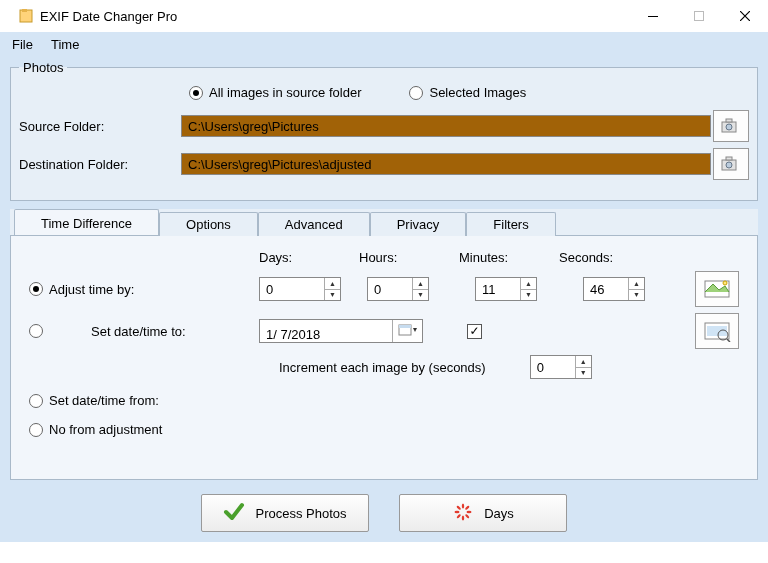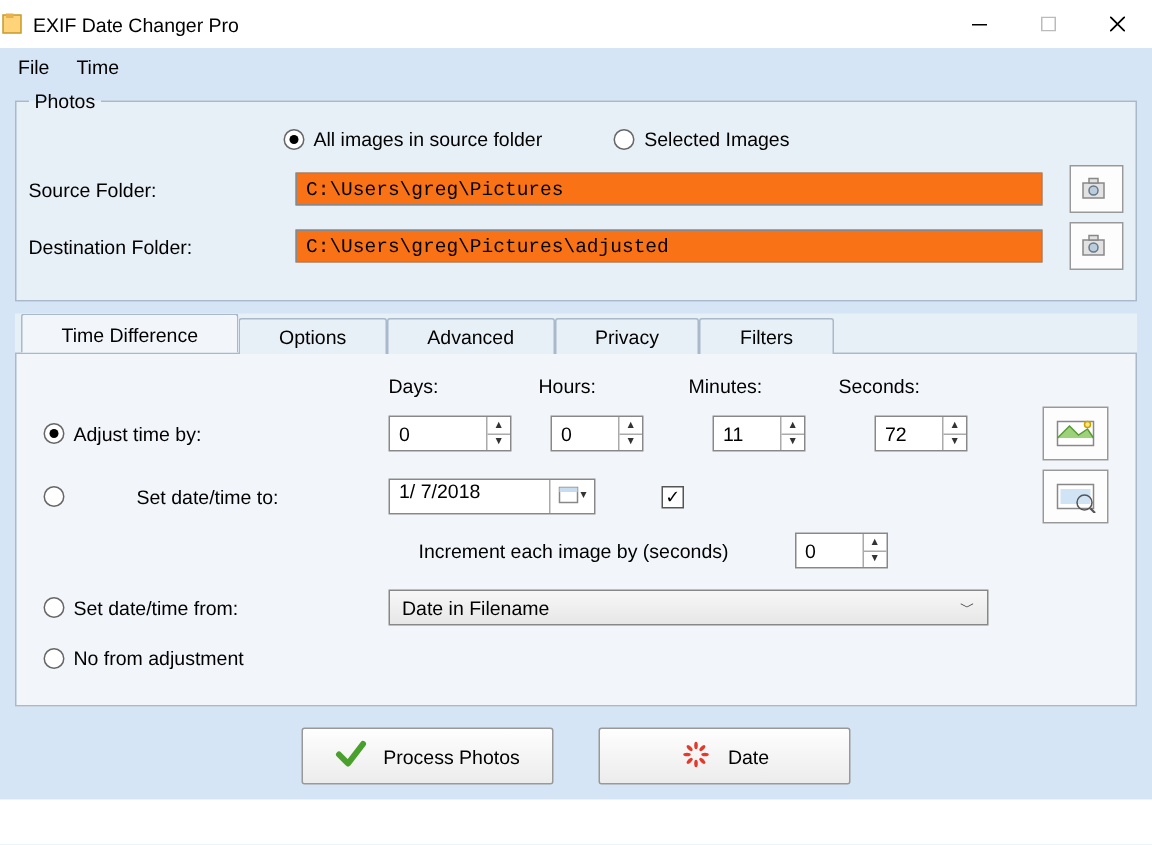--- a/index.html
+++ b/index.html
@@ -11,21 +11,21 @@
     font-size: 13px;
     color: #000;
     background: #fff;
     overflow: hidden;
   }
   .titlebar {
     height: 32px;
     background: #fff;
     display: flex;
     align-items: center;
-    padding-left: 0;
+    padding-left: 18px;
   }
   .titlebar .app-icon {
     width: 16px; height: 16px;
     margin-right: 6px;
     display: flex; align-items:center; justify-content:center;
   }
   .titlebar .title { flex: 0 0 auto; }
   .titlebar .spacer { flex: 1 1 auto; }
   .winbtn {
     width: 46px; height: 32px;
@@ -66,27 +66,27 @@
   }
   .radio { display:flex; align-items:center; gap:6px; }
   .radio .dot {
     width:14px; height:14px; border-radius:50%;
     border:1px solid #666; background:#fff; position:relative;
   }
   .radio.checked .dot::after{
     content:""; position:absolute; inset:3px; border-radius:50%; background:#000;
   }
   .pathrow {
-    display:flex; align-items:center; gap:18px; margin: 6px 0;
+    display:flex; align-items:center; gap:2px; margin: 6px 0;
   }
   .pathrow .label { width: 160px; }
   .pathrow input.textbox {
     flex:1 1 auto; height:22px;
-    border:1px solid #888; background:#f97316;
-    padding: 0 6px; font-family:Liberation Mono, monospace; font-size:13px;
+    border:1px solid #888; background:#a16207;
+    padding: 0 6px; font-family:Liberation Sans, sans-serif; font-size:13px;
   }
   .browse-btn {
     width:36px; height:32px; border:1px solid #999; background:#fdfdfd;
     display:flex; align-items:center; justify-content:center;
   }
   .tabs-area {
     background: #e7eff7;
   }
   .tabstrip {
     display:flex;
@@ -104,21 +104,21 @@
   }
   .tab.active {
     background:#f2f6fb;
     top:0;
     padding-top:6px;
     z-index:2;
   }
   .tabpage {
     border:1px solid #a9b9c9;
     background:#f2f6fb;
-    padding: 14px 18px 18px 18px;
+    padding: 14px 18px 36px 18px;
   }
   .row { display:flex; align-items:center; gap:8px; margin:6px 0; }
   .col-labels {
     display:flex; gap: 0; padding-left: 230px; margin-bottom:2px;
   }
   .col-labels > div { width: 100px; }
   .spinner {
     display:flex; align-items:center;
     border:1px solid #888; background:#fff; height:24px;
   }
@@ -131,22 +131,22 @@
   .spinner .arrows div {
     flex:1; display:flex; align-items:center; justify-content:center;
     font-size:7px; color:#333; line-height:1;
   }
   .spinner .arrows div:first-child { border-bottom:1px solid #aaa; }
   .side-btn {
     width:44px; height:36px; border:1px solid #999; background:#fdfdfd;
     display:flex; align-items:center; justify-content:center;
   }
   .datebox {
-    display:flex; align-items:flex-start; border:1px solid #888; background:#fff;
-    height:24px; width:138px;
+    display:flex; align-items:flex-end; border:1px solid #888; background:#fff;
+    height:24px; width:164px;
   }
   .datebox .val { flex:1; padding:0 6px; }
   .datebox .calbtn {
     width:30px; height:100%; border-left:1px solid #aaa;
     display:flex; align-items:center; justify-content:center;
   }
   .checkbox {
     width:15px; height:15px; border:1px solid #555; background:#fff;
     display:flex; align-items:center; justify-content:center;
   }
@@ -297,21 +297,21 @@
         <div style="width:30px"></div>
         <div class="spinner">
           <span class="val narrow">11</span>
           <span class="arrows">
               <div>▲</div>
               <div>▼</div>
             </span>
         </div>
         <div style="width:30px"></div>
         <div class="spinner">
-          <span class="val narrow">72</span>
+          <span class="val narrow">46</span>
           <span class="arrows">
               <div>▲</div>
               <div>▼</div>
             </span>
         </div>
         <div style="flex:1"></div>
         <div class="side-btn">
           <svg width="28" height="22" viewBox="0 0 28 22">
               <rect x="2" y="3" width="24" height="16" fill="#fff" stroke="#888"></rect>
               <path d="M2 14 L10 6 L16 12 L22 8 L26 14" fill="#9ed27a" stroke="#5a9a3a"></path>
@@ -358,24 +358,20 @@
               <div>▲</div>
               <div>▼</div>
             </span>
         </div>
       </div>
 
       <div class="row" style="margin-top:14px;">
         <div style="width:222px;" class="radio">
           <span class="dot"></span>
           <span>Set date/time from:</span>
-        </div>
-        <div class="combo">
-          <span>Date in Filename</span>
-          <span style="font-size:10px;color:#444;">﹀</span>
         </div>
       </div>
 
       <div class="row" style="margin-top:14px;">
         <div class="radio">
           <span class="dot"></span>
           <span>No from adjustment</span>
         </div>
       </div>
 
@@ -399,17 +395,17 @@
             <ellipse rx="2.5" ry="1.2" transform="rotate(45) translate(6 0)"></ellipse>
             <ellipse rx="2.5" ry="1.2" transform="rotate(90) translate(6 0)"></ellipse>
             <ellipse rx="2.5" ry="1.2" transform="rotate(135) translate(6 0)"></ellipse>
             <ellipse rx="2.5" ry="1.2" transform="rotate(180) translate(6 0)"></ellipse>
             <ellipse rx="2.5" ry="1.2" transform="rotate(225) translate(6 0)"></ellipse>
             <ellipse rx="2.5" ry="1.2" transform="rotate(270) translate(6 0)"></ellipse>
             <ellipse rx="2.5" ry="1.2" transform="rotate(315) translate(6 0)"></ellipse>
           </g>
         </svg>
       </span>
-      <span>Date</span>
+      <span>Days</span>
     </div>
   </div>
 
 </div>
 
 </body></html>

